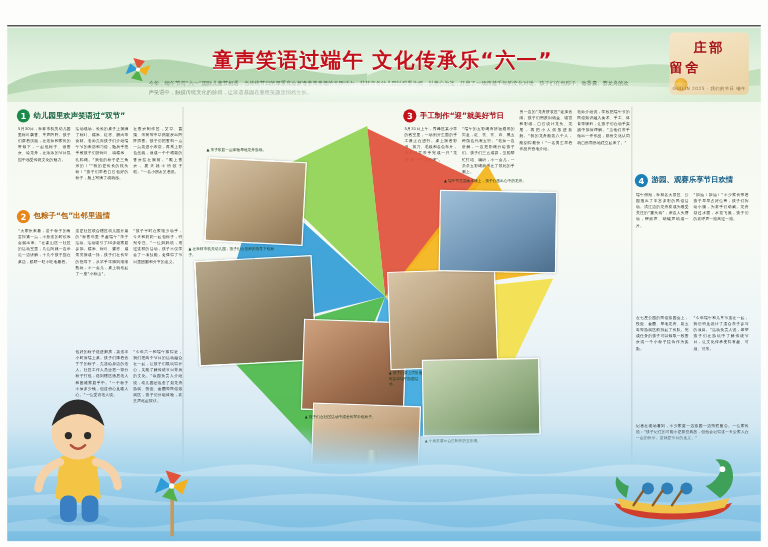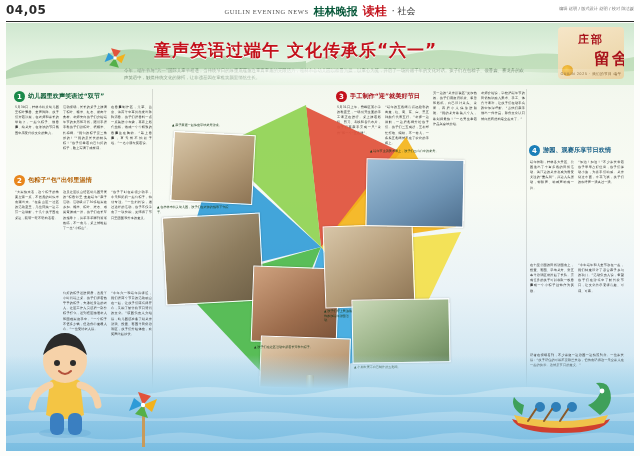--- a/index.html
+++ b/index.html
@@ -21,28 +21,28 @@
   .sheet{position:absolute;left:6px;top:23px;width:628px;height:428px;overflow:hidden;
          background:linear-gradient(180deg,#eaf4e8 0%,#f4f8ef 18%,#f8fbf4 40%,#eaf3f7 62%,#cfe6f2 80%,#bcdcef 100%);}
 
   
   .banner{position:absolute;left:0;top:0;width:628px;height:62px;
           background:linear-gradient(180deg,#cfe7cf 0%,#dff0dd 40%,#eef7ea 100%);overflow:hidden;}
   .banner:after{content:"";position:absolute;left:0;bottom:-14px;width:628px;height:30px;
           background:radial-gradient(ellipse at 50% 0%, rgba(255,255,255,.85), rgba(255,255,255,0) 70%);}
   .hills{position:absolute;left:0;top:8px;width:628px;height:54px;opacity:.55;}
   .kite{position:absolute;left:96px;top:22px;width:26px;height:26px;}
-  .banner-title{position:absolute;left:148px;top:16px;width:330px;text-align:left;
+  .banner-title{position:absolute;left:148px;top:16px;width:330px;text-align:center;
           font-size:17px;font-weight:bold;color:#c3111b;letter-spacing:1px;
           text-shadow:0 1px 0 #fff;font-family:"DejaVu Sans",sans-serif;}
   .banner-sub{position:absolute;left:118px;top:44px;width:400px;font-size:4.4px;color:#3b5c3b;line-height:1.7;text-align:justify;}
   .logo{position:absolute;right:10px;top:4px;width:66px;height:52px;
          background:linear-gradient(160deg,#f6e6c8,#e9d2a2);border-radius:4px;overflow:hidden;}
   .logo-cn{position:absolute;left:0;top:5px;width:66px;text-align:center;font-size:11px;font-weight:bold;color:#a8121b;letter-spacing:2px;}
-  .logo-cn2{position:absolute;left:0;top:22px;width:72px;text-align:right;font-size:16px;font-weight:bold;color:#a8121b;letter-spacing:2px;}
+  .logo-cn2{position:absolute;left:0;top:22px;width:72px;text-align:left;font-size:11px;font-weight:bold;color:#a8121b;letter-spacing:2px;}
   .logo-en{position:absolute;left:0;bottom:3px;width:66px;text-align:center;font-size:3.6px;color:#7a5a2a;letter-spacing:.4px;}
   .logo-badge{position:absolute;left:4px;bottom:3px;width:11px;height:11px;border-radius:50%;
         background:radial-gradient(circle at 40% 35%,#f7c545,#d7931f);}
 
   
   .col{position:absolute;font-size:3.15px;line-height:1.62;color:#2c2c2c;text-align:justify;
        letter-spacing:.15px;}
   .sec-head{position:absolute;display:flex;align-items:center;gap:3px;}
   .num{width:11px;height:11px;border-radius:50%;background:#1a8a4a;color:#fff;font-size:7px;
        font-weight:bold;display:flex;align-items:center;justify-content:center;flex:0 0 auto;}
@@ -78,30 +78,20 @@
   .dragonboat{position:absolute;right:14px;bottom:8px;width:118px;height:86px;}
 
   
   .vdiv{position:absolute;width:1px;background:rgba(0,0,0,.12);}
 </style>
 </head>
 <body>
 
 <div id="page">
 
-  <div class="masthead">
-    <div class="page-nums">04,05</div>
-    <div class="mast-center">
-      <span class="mast-en">GUILIN EVENING NEWS</span>
-      <span class="mast-cn">桂林晚报</span>
-      <span class="mast-red">读桂</span>
-      <span class="mast-sec">· 社会</span>
-    </div>
-    <div class="mast-right">编辑 赵明 / 版式设计 赵明 / 校对 陈洁媛</div>
-  </div>
   <div class="rule"></div>
 
   <div class="sheet">
 
     <div class="banner">
       <svg class="hills" viewBox="0 0 628 54" preserveAspectRatio="none">
         <path d="M0 40 C40 18 70 34 104 22 C140 10 168 32 205 26 C240 20 262 36 300 30 L300 54 L0 54Z" fill="#8fc08a"></path>
         <path d="M300 32 C340 14 372 30 410 22 C450 12 480 30 520 24 C560 18 596 34 628 26 L628 54 L300 54Z" fill="#a6cf9e"></path>
         <path d="M0 48 C60 34 120 46 190 40 C260 34 320 46 400 40 C470 35 540 46 628 40 L628 54 L0 54Z" fill="#cbe6c3"></path>
       </svg>

